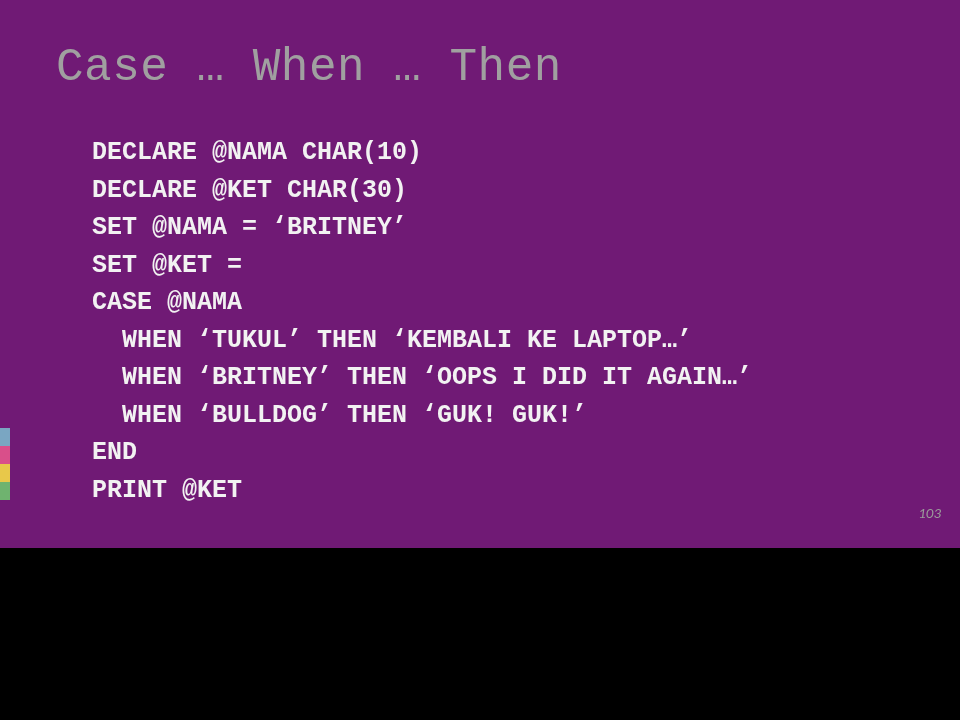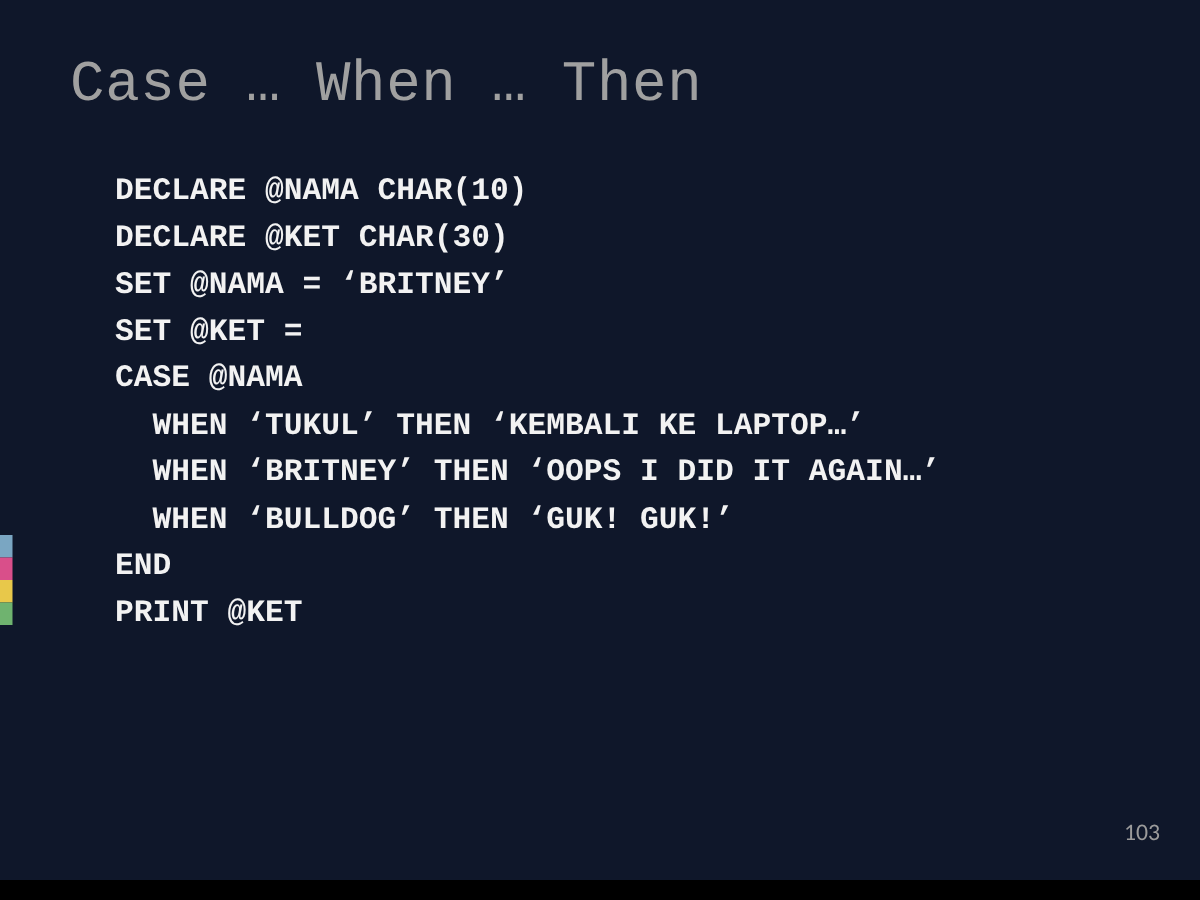--- a/index.html
+++ b/index.html
@@ -6,22 +6,22 @@
     margin: 0;
     padding: 0;
     width: 960px;
     height: 720px;
     background: #000;
     overflow: hidden;
   }
   .slide {
     position: relative;
     width: 960px;
-    height: 704px;
-    background: #0f172a;
+    height: 548px;
+    background: #701a75;
     color: #dcdcdc;
     box-sizing: border-box;
   }
   .title {
     font-family: "Consolas", "Menlo", "Courier New", monospace;
     font-size: 46px;
     font-weight: 400;
     color: #a0a0a0;
     padding: 42px 0 0 56px;
     letter-spacing: 0.5px;
@@ -31,25 +31,26 @@
     font-size: 25px;
     font-weight: 600;
     color: #f2f2f2;
     padding: 40px 56px 0 56px;
     line-height: 1.5;
     white-space: pre;
     margin-left: 36px;
   }
   .page-number {
     position: absolute;
-    right: 32px;
+    right: 19px;
     bottom: 26px;
     font-family: "Calibri", "Arial", sans-serif;
-    font-size: 19px;
+    font-size: 15px;
     color: #9b9b9b;
+    font-style: italic;
   }
   .accent-strip {
     position: absolute;
     left: 0;
     top: 428px;
     width: 10px;
   }
   .accent-strip div {
     height: 18px;
     width: 10px;

